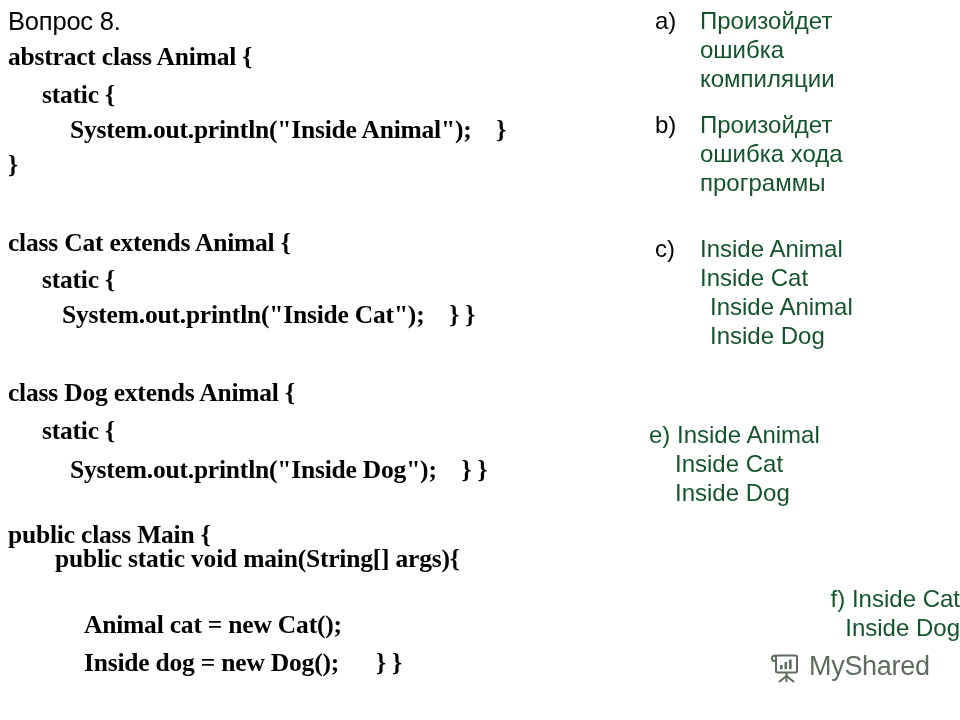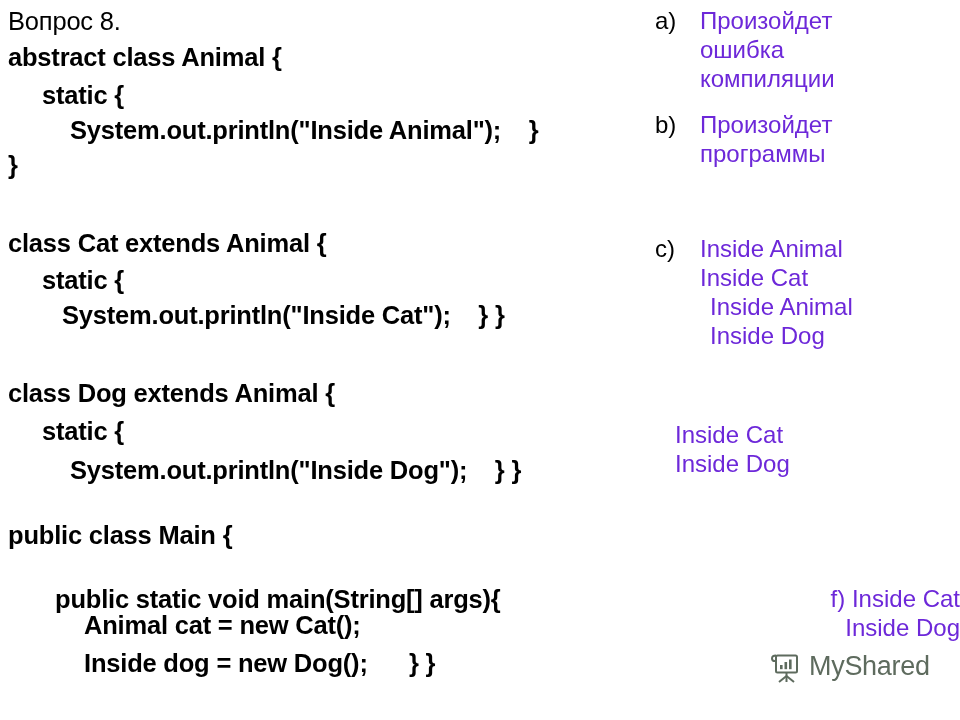--- a/index.html
+++ b/index.html
@@ -35,21 +35,21 @@
   .code-line {
     position: absolute;
     left: 0;
     white-space: pre;
     font-family: "Liberation Sans", sans-serif;
     font-size: 25.5px;
     line-height: 30px;
     letter-spacing: -0.2px;
     color: #000000;
   }
-  .code-line.bold { font-weight: bold; }
+  .code-line.bold { font-weight: bold; font-family: Liberation Serif, serif; }
   .code-line.plain { font-weight: normal; }
 
   
   #options-column {
     position: absolute;
     left: 645px;
     top: 0px;
     width: 315px;
     height: 720px;
   }
@@ -80,21 +80,21 @@
   
   .option.inline-marker .opt-lines {
     margin-left: 4px;
   }
 
   .opt-line {
     font-size: 24px;
     line-height: 29px;
     font-weight: normal;
     white-space: pre;
-    color: #6d28d9;
+    color: #14532d;
   }
   .opt-line.extra-indent { padding-left: 10px; }
   .opt-line.cont-indent  { padding-left: 26px; }
 
   
   #watermark {
     position: absolute;
     left: 768px;
     top: 648px;
     display: flex;
@@ -126,53 +126,55 @@
       <div class="code-line bold" style="left: 42px; top: 80px;">static {</div>
       <div class="code-line bold" style="left: 70px; top: 115px;">System.out.println("Inside Animal");    }</div>
       <div class="code-line bold" style="left: 8px; top: 150px;">}</div>
       <div class="code-line bold" style="left: 8px; top: 228px;">class Cat extends Animal {</div>
       <div class="code-line bold" style="left: 42px; top: 265px;">static {</div>
       <div class="code-line bold" style="left: 62px; top: 300px;">System.out.println("Inside Cat");    } }</div>
       <div class="code-line bold" style="left: 8px; top: 378px;">class Dog extends Animal {</div>
       <div class="code-line bold" style="left: 42px; top: 416px;">static {</div>
       <div class="code-line bold" style="left: 70px; top: 455px;">System.out.println("Inside Dog");    } }</div>
       <div class="code-line bold" style="left: 8px; top: 520px;">public class Main {</div>
-      <div class="code-line bold" style="left: 55px; top: 584px;">public static void main(String[] args){</div>
+      <div class="code-line bold" style="left: 55px; top: 544px;">public static void main(String[] args){</div>
       <div class="code-line bold" style="left: 84px; top: 610px;">Animal cat = new Cat();</div>
       <div class="code-line bold" style="left: 84px; top: 648px;">Inside dog = new Dog();      } }</div>
     </div>
 
   <div id="options-column">
 
   <div class="option hanging" style="top: 6px;">
         <span class="marker">a)</span>
         <div class="opt-lines">
           <div class="opt-line">Произойдет</div>
           <div class="opt-line">ошибка</div>
           <div class="opt-line">компиляции</div>
         </div>
       </div>
       <div class="option hanging" style="top: 110px;">
         <span class="marker">b)</span>
         <div class="opt-lines">
           <div class="opt-line">Произойдет</div>
+          <div class="opt-line">ошибка хода</div>
           <div class="opt-line">программы</div>
         </div>
       </div>
       <div class="option hanging" style="top: 234px;">
         <span class="marker">c)</span>
         <div class="opt-lines">
           <div class="opt-line">Inside Animal</div>
           <div class="opt-line">Inside Cat</div>
           <div class="opt-line extra-indent">Inside Animal</div>
           <div class="opt-line extra-indent">Inside Dog</div>
         </div>
       </div>
       <div class="option inline-marker" style="top: 420px;">
         <div class="opt-lines">
+          <div class="opt-line">e) Inside Animal</div>
           <div class="opt-line cont-indent">Inside Cat</div>
           <div class="opt-line cont-indent">Inside Dog</div>
         </div>
       </div>
       <div class="option inline-marker" style="top: 584px; text-align: right;">
         <div class="opt-lines">
           <div class="opt-line">f) Inside Cat</div>
           <div class="opt-line cont-indent">Inside Dog</div>
         </div>
       </div>

